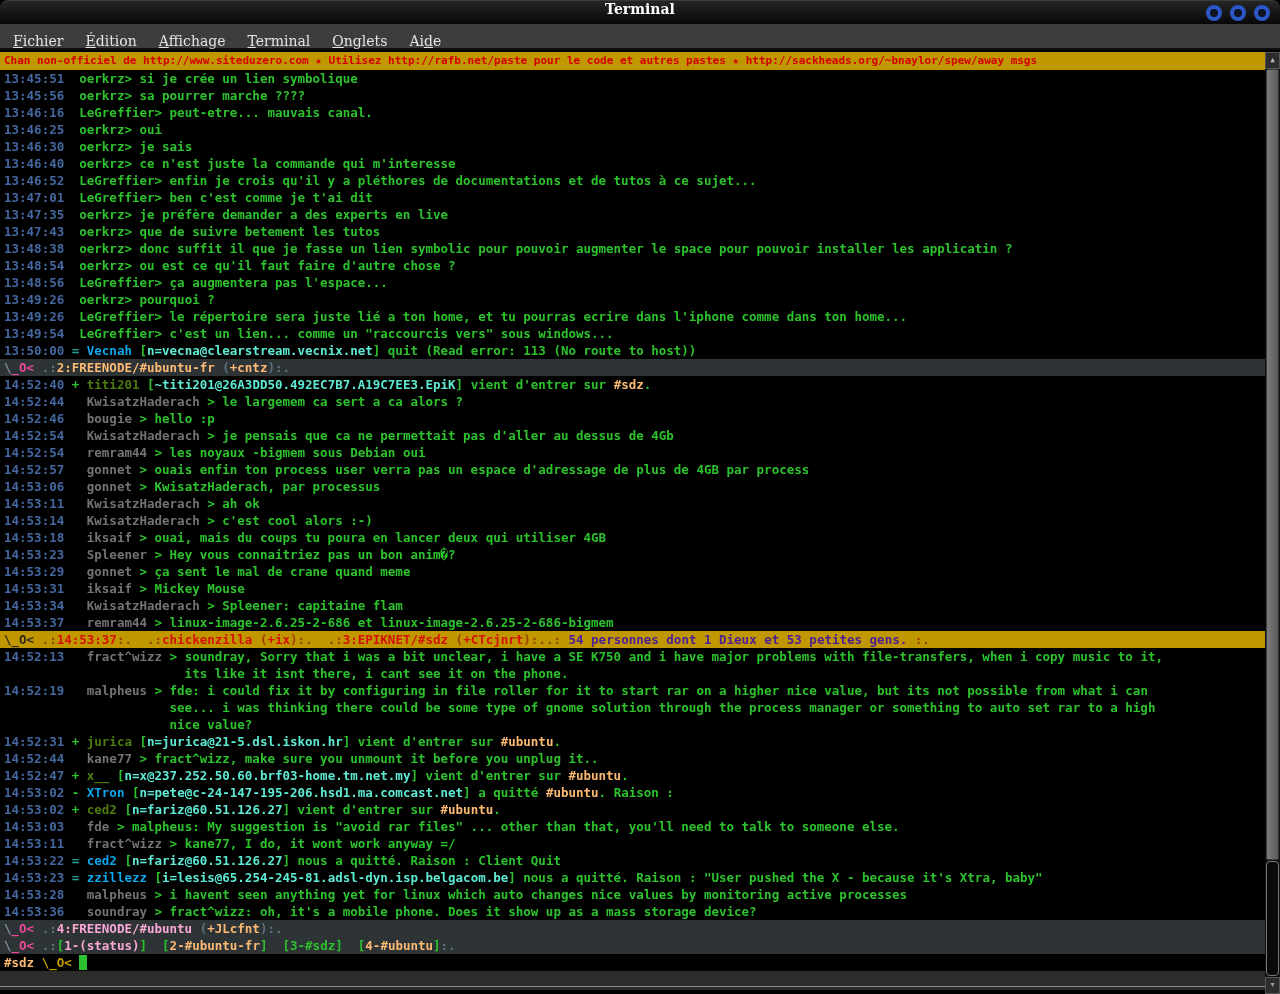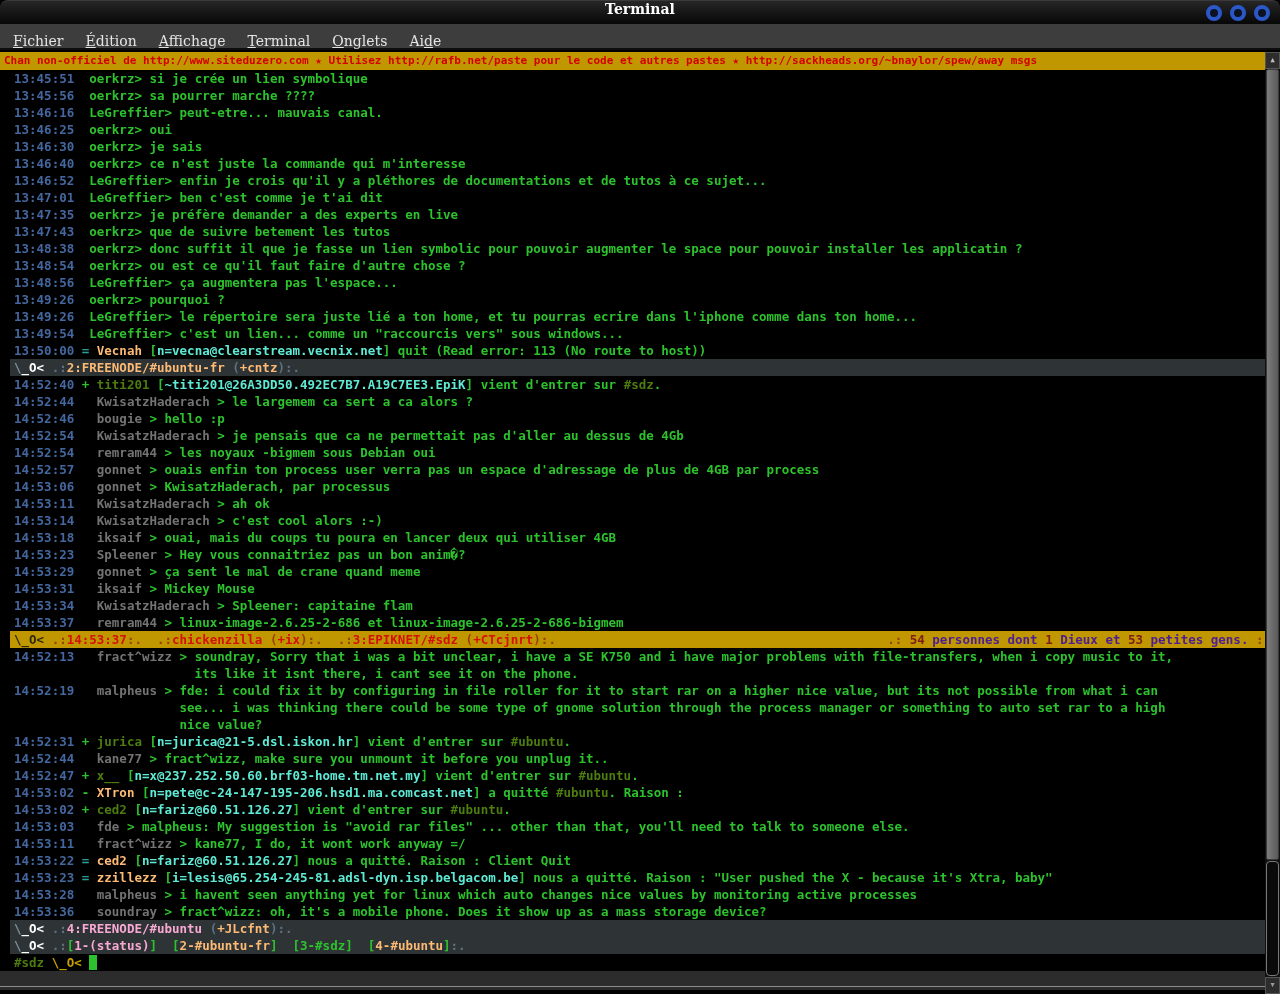--- a/index.html
+++ b/index.html
@@ -23,36 +23,36 @@
   .menuitem{padding:0 11px;height:15px;line-height:24px;cursor:default;text-align:center;}
   .menuitem .mn{text-decoration:underline;}
 
   
   .topicbar{position:absolute;top:52px;left:0;width:1265px;height:18px;
     background:#c19700;color:#d40000;font-weight:bold;font-size:11px;
     line-height:18px;white-space:pre;overflow:hidden;padding-left:4px;
     box-sizing:border-box;}
   .screen{position:absolute;top:70px;left:0;width:1265px;height:901px;
     background:#000;font-weight:bold;font-size:12.5px;line-height:17px;
-    white-space:pre;overflow:hidden;padding-left:10px;}
+    white-space:pre;overflow:hidden;}
   .trow{height:17px;padding-left:4px;}
   .trow.bar{background:#2e3436;}
-  .trow.ybar{background:#c19700;display:flex;justify-content:space-between;
+  .trow.ybar{background:#c19700;display:flex;
     padding-right:4px;}
   .cursor{display:inline-block;width:8px;height:15px;background:#2dc22d;
     vertical-align:-3px;}
 
   
   .c-ts{color:#44679f}   .c-grn{color:#2dc22d}  .c-oli{color:#737373}
-  .c-blu{color:#4d7c0f}  .c-blub{color:#4d7c0f} .c-blun{color:#fdba74}
+  .c-blu{color:#fdba74}  .c-blub{color:#4d7c0f} .c-blun{color:#0ea5e9}
   .c-tea{color:#5eead4}  .c-eq{color:#2aa198}   .c-pln{color:#9a9a9a}
-  .c-wht{color:#ffffff}  .c-bsl{color:#7d8fa0}  .c-sla{color:#5e7183}
+  .c-wht{color:#ec4899}  .c-bsl{color:#7d8fa0}  .c-sla{color:#5e7183}
   .c-red{color:#fdba74}  .c-dkr{color:#f9a8d4}
   .c-ydk{color:#2f2a18}  .c-ydl{color:#9a4000}  .c-yrd{color:#d41107}
-  .c-ynm{color:#7f1d1d}  .c-ywd{color:#4c1d95}  .c-yel{color:#c8a000}
+  .c-ynm{color:#4c1d95}  .c-ywd{color:#4c1d95}  .c-yel{color:#c8a000}
 
   
   .screenbar{position:absolute;top:971px;left:0;width:1265px;height:19px;
     background:#2c2c2c;font-weight:bold;font-size:12.5px;line-height:17px;
     white-space:pre;padding-left:4px;box-sizing:border-box;}
   .screenbar .uline{position:absolute;left:0;right:0;top:15px;height:1px;
     background:#8c8c8c;}
 
   
   .scrollcol{position:absolute;top:52px;right:0;width:15px;height:942px;

